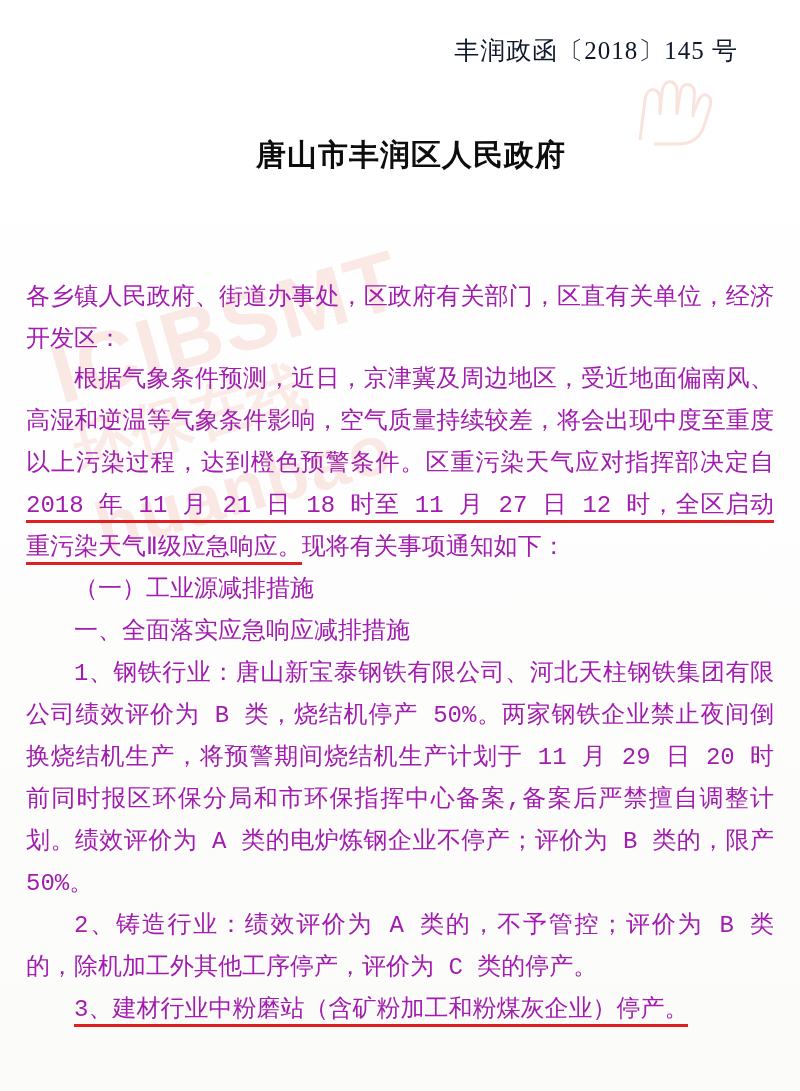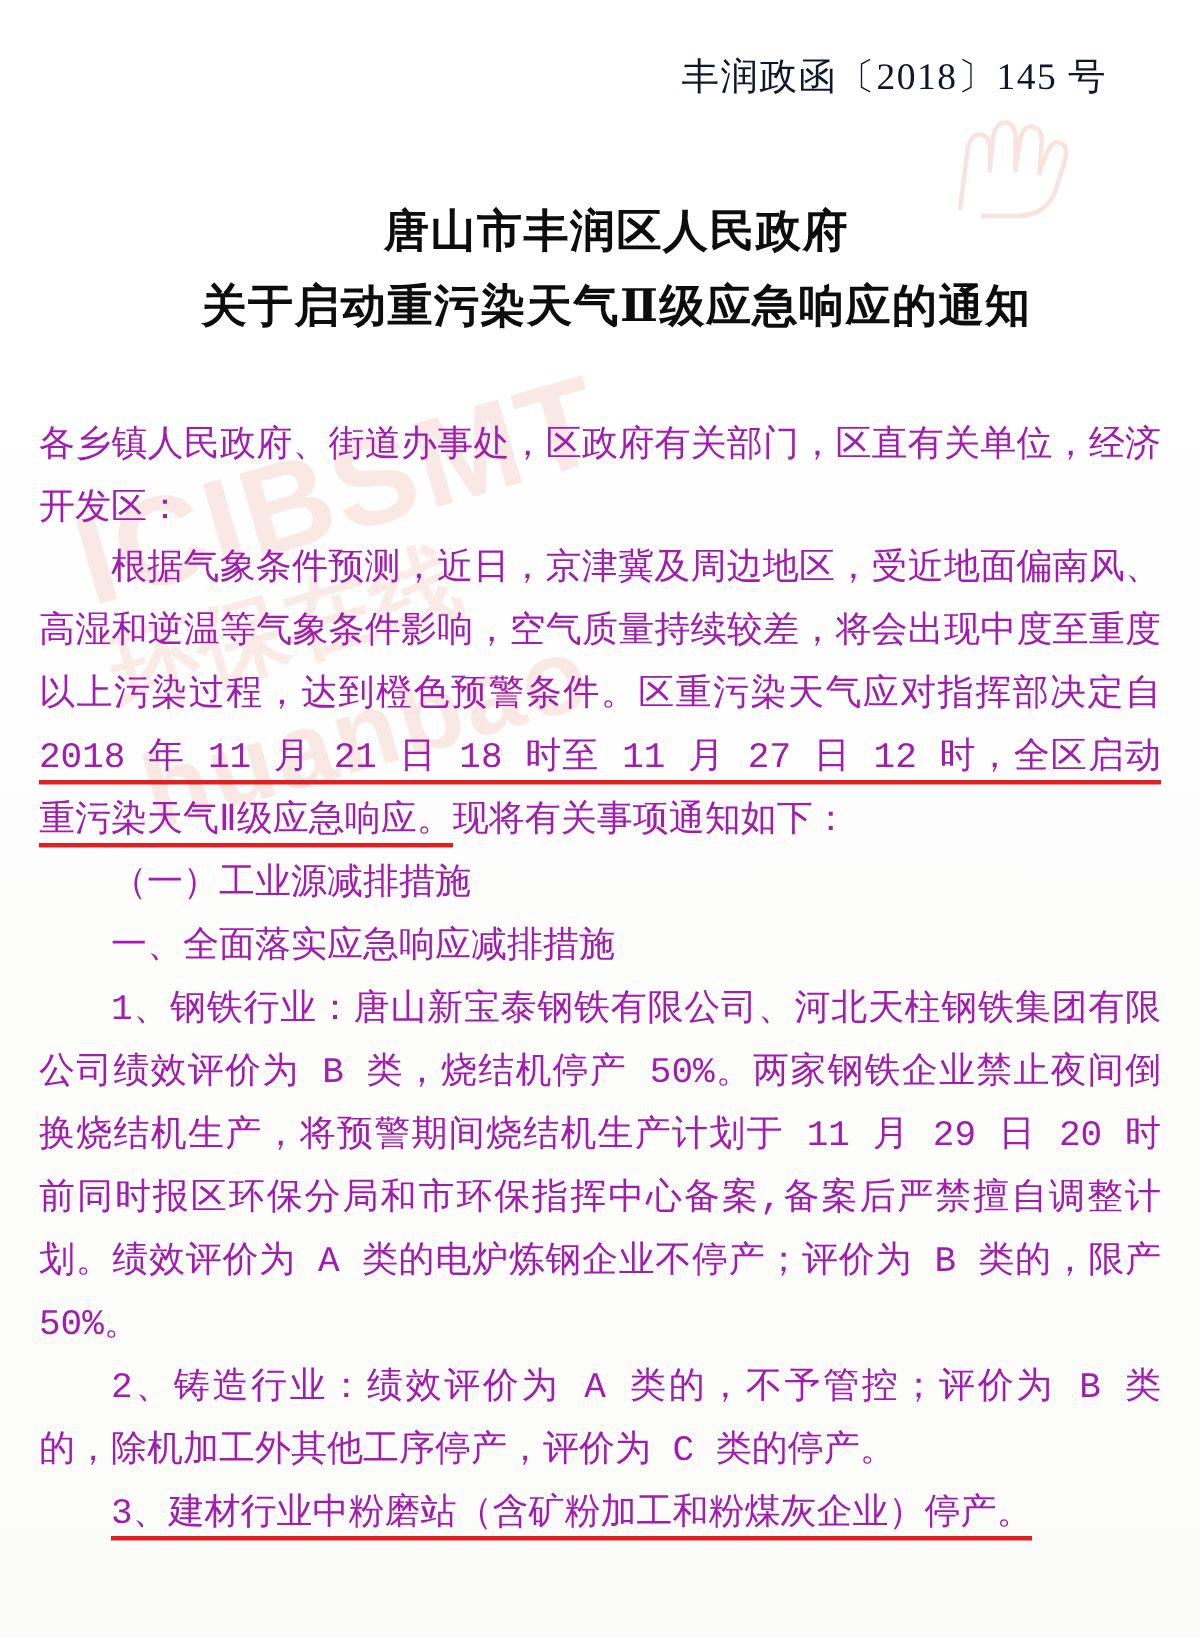--- a/index.html
+++ b/index.html
@@ -115,21 +115,20 @@
 </style>
 </head>
 <body>
 
 <div class="page">
 
   <div class="doc-number">丰润政函〔2018〕145 号</div>
 
   <div class="title-block">
     <div class="title-line">唐山市丰润区人民政府</div>
-    <div class="title-line">关于启动重污染天气Ⅱ级应急响应的通知</div>
   </div>
 
   <div class="watermark">
     <div class="wm-text">ICIBSMT</div>
     <div class="wm-cn">环保在线</div>
     <div class="wm-text" style="font-size:70px;">huanbao</div>
   </div>
 
   <svg class="wm-badge" viewBox="0 0 110 90">
     <g fill="none" stroke="#f0b0a0" stroke-width="3">

